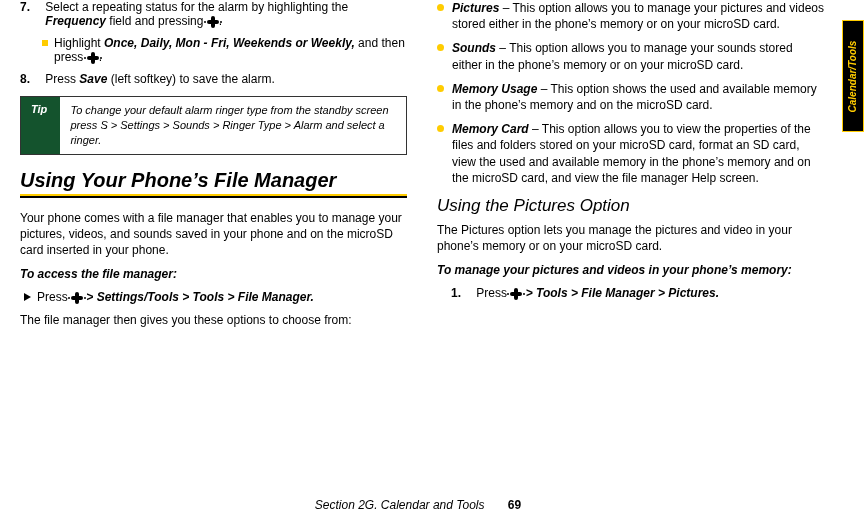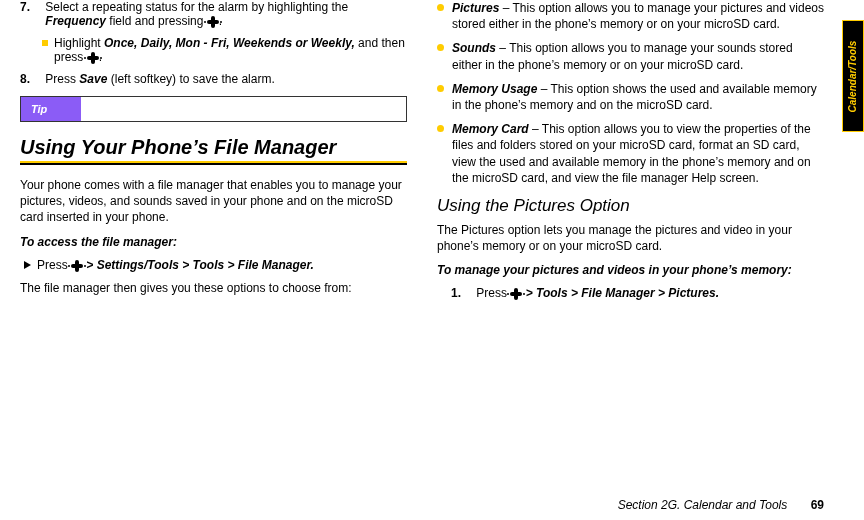--- a/index.html
+++ b/index.html
@@ -78,21 +78,21 @@
     position:absolute; width:2px; height:2px; background:#000; border-radius:50%; top:5px;
   }
   .nav-icon .dot-l{left:-3px;} .nav-icon .dot-r{right:-3px;}
   .tip-box {
     border: 1px solid #333;
     display: flex;
     margin: 10px 0 14px 0;
     font-size: 11px;
   }
   .tip-label {
-    background: #8b5cf6;
+    background: #14532d;
     color: #fff;
     font-weight: bold;
     font-style: italic;
     padding: 6px 10px;
     display:flex; align-items:flex-start;
     width:40px;
   }
   .tip-body {
     padding: 6px 10px;
     font-style: italic;
@@ -112,21 +112,21 @@
     font-weight: normal;
     font-size: 17px;
     margin: 10px 0 6px 0;
   }
   p { margin: 0 0 8px 0; line-height:1.35; }
   p.lead-italic { font-style: italic; font-weight:bold; margin-top:4px;}
   .bi { font-weight:bold; font-style:italic; }
   .feature-item { display:flex; gap:8px; margin-bottom:8px; line-height:1.35;}
   .footer {
     position:absolute; bottom:8px; left:0; right:40px;
-    text-align:right; font-style:italic; font-size:12px;padding-left:12px;
+    text-align:center; font-style:italic; font-size:12px;padding-left:12px;
   }
   .footer .pn { font-weight:bold; font-style:normal; margin-left:20px;}
   .indent { margin-left:14px; }
 </style>
 </head>
 <body>
 
 <div class="side-tab">
   <span class="side-tab-text">Calendar/Tools</span>
 </div>
@@ -151,20 +151,21 @@
 
     <div class="ol-item">
       <span class="ol-num">8.</span>
       <span class="ol-body">
         <span>Press </span><span class="bi">Save</span><span> (left softkey) to save the alarm.</span>
       </span>
     </div>
 
     <div class="tip-box">
       <div class="tip-label">Tip</div>
+      <div class="tip-body">To change your default alarm ringer type from the standby screen press S &gt; Settings &gt; Sounds &gt; Ringer Type &gt; Alarm  and select a ringer.</div>
     </div>
 
     <h1 class="section">Using Your Phone’s File Manager</h1>
     <div class="section-rule"></div>
 
     <p>Your phone comes with a file manager that enables you to manage your pictures, videos, and sounds saved in your phone and on the microSD card inserted in your phone.</p>
 
     <p class="lead-italic">To access the file manager:</p>
 
     <div class="sub-bullet" style="margin-left:4px">

